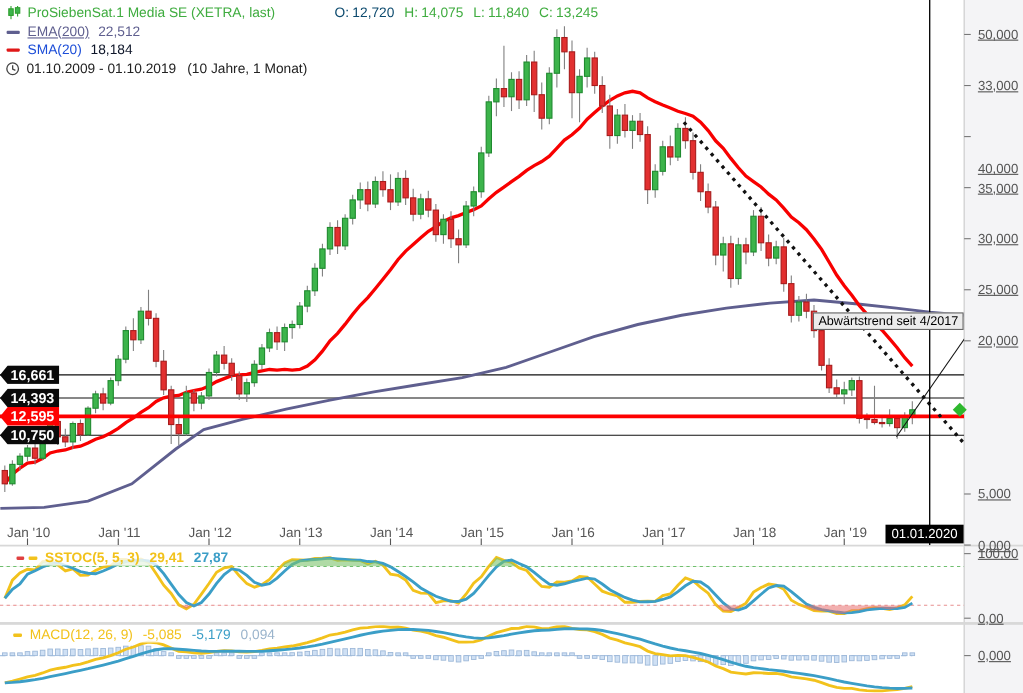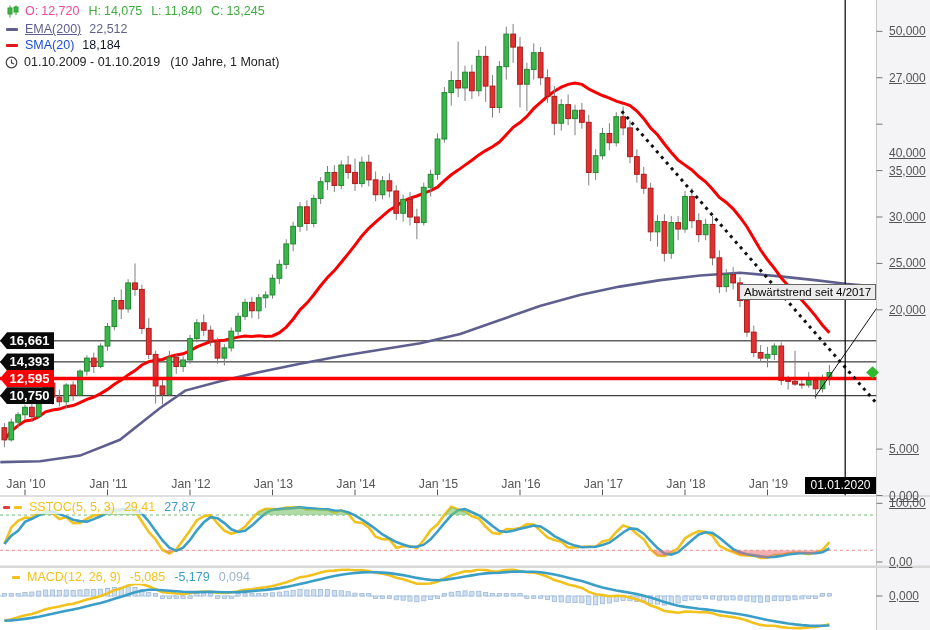--- a/index.html
+++ b/index.html
@@ -468,21 +468,22 @@
 
     <div class="lrow" style="left:6px;top:4px;">
       <span style="margin-right:6px;display:inline-flex;">
         <svg width="13" height="13">
           <line x1="4" y1="0.5" x2="4" y2="12.5" stroke="#2e9e2e" stroke-width="1"></line>
           <rect x="2" y="3" width="4" height="6" fill="#3cb44b" stroke="#2e9e2e" stroke-width="1"></rect>
           <line x1="10" y1="0.5" x2="10" y2="10" stroke="#2e9e2e" stroke-width="1"></line>
           <rect x="8" y="2" width="4" height="5" fill="#3cb44b" stroke="#2e9e2e" stroke-width="1"></rect>
         </svg>
       </span>
-      <span class="pair c-green" style="color: #ec4899;"><span class="lab">O:</span><span>12,720</span></span>
+      <span class="c-green" style="margin-right: 10px; color: rgb(63, 172, 63);">ProSiebenSat.1 Media SE (XETRA, last)</span>
+      <span class="pair c-green" style="color: #0c4a6e; margin-left: 44px;"><span class="lab">O:</span><span>12,720</span></span>
       <span class="pair c-green" style="color: rgb(63, 172, 63);"><span class="lab">H:</span><span>14,075</span></span>
       <span class="pair c-green" style="color: rgb(63, 172, 63);"><span class="lab">L:</span><span>11,840</span></span>
       <span class="pair c-green" style="color: rgb(63, 172, 63);"><span class="lab">C:</span><span>13,245</span></span>
     </div>
 
     <div class="lrow" style="left:6px;top:22px;">
       <span class="sw" id="sw-ema" style="background: rgb(95, 95, 143);"></span>
       <span class="c-ema" style="margin-right: 8px; color: rgb(95, 95, 143); text-decoration: underline;">EMA(200)</span>
       <span class="c-ema" style="color: rgb(95, 95, 143);">22,512</span>
     </div>
@@ -497,21 +498,21 @@
       <span style="margin-right:6px;display:inline-flex;">
         <svg width="13" height="13">
           <circle cx="6.5" cy="6.5" r="5.3" fill="none" stroke="#444" stroke-width="1.2"></circle>
           <path d="M6.5 3.4 L6.5 6.8 L9 8" fill="none" stroke="#444" stroke-width="1.2"></path>
         </svg>
       </span>
       <span style="margin-right:10px;">01.10.2009 - 01.10.2019</span>
       <span>(10 Jahre, 1 Monat)</span>
     </div>
 
-    <div class="lrow seglegend" style="left:0px;top:500px;">
+    <div class="lrow seglegend" style="left:12px;top:500px;font-weight:bold;">
       <span class="swsm" style="background:#e04040;width:7px;margin-right:4px;"></span>
       <span class="swsm" id="sw-stk" style="margin-right: 7px; background: rgb(242, 194, 28);"></span>
       <span class="c-stk" style="margin-right: 9px; color: rgb(242, 194, 28);">SSTOC(5, 5, 3)</span>
       <span class="c-stk" style="margin-right: 9px; color: rgb(242, 194, 28);">29,41</span>
       <span class="c-std" style="color: rgb(59, 158, 199);">27,87</span>
     </div>
 
     <div class="lrow seglegend" style="left:0px;top:570px;">
       <span class="swsm" id="sw-mcd" style="margin-left: 9px; margin-right: 7px; background: rgb(242, 194, 28);"></span>
       <span class="c-stk" style="margin-right: 9px; color: rgb(242, 194, 28);">MACD(12, 26, 9)</span>
@@ -519,21 +520,21 @@
       <span class="c-std" style="margin-right: 9px; color: rgb(59, 158, 199);">-5,179</span>
       <span class="c-hist" style="color: rgb(154, 180, 204);">0,094</span>
     </div>
 
     <div class="annot">Abwärtstrend seit 4/2017</div>
     <div class="future-tag">01.01.2020</div>
     <div class="diamond" id="last-price-marker" style="background: rgb(46, 184, 46);"></div>
 
     <div id="gen">
         <div class="axlab" style="left: 889px; top: 24.335px;">50,000</div>
-        <div class="axlab" style="left: 889px; top: 70.7515px;">27,000</div>
+        <div class="axlab" style="left: 889px; top: 70.7515px;">33,000</div>
         <div class="axlab" style="left: 889px; top: 117.168px; margin-top: 29px;">40,000</div>
         <div class="axlab" style="left: 889px; top: 163.584px;">35,000</div>
         <div class="axlab" style="left: 889px; top: 210.001px;">30,000</div>
         <div class="axlab" style="left: 889px; top: 256.418px;">25,000</div>
         <div class="axlab" style="left: 889px; top: 302.834px;">20,000</div>
         <div class="axlab" style="left: 889px; top: 442.084px;">5,000</div>
         <div class="axlab" style="left: 889px; top: 488.5px;">0,000</div>
         <div class="tick" style="left: 1px; top: 477px;">Jan '10</div>
         <div class="tick" style="left: 83.5px; top: 477px;">Jan '11</div>
         <div class="tick" style="left: 166px; top: 477px;">Jan '12</div>

